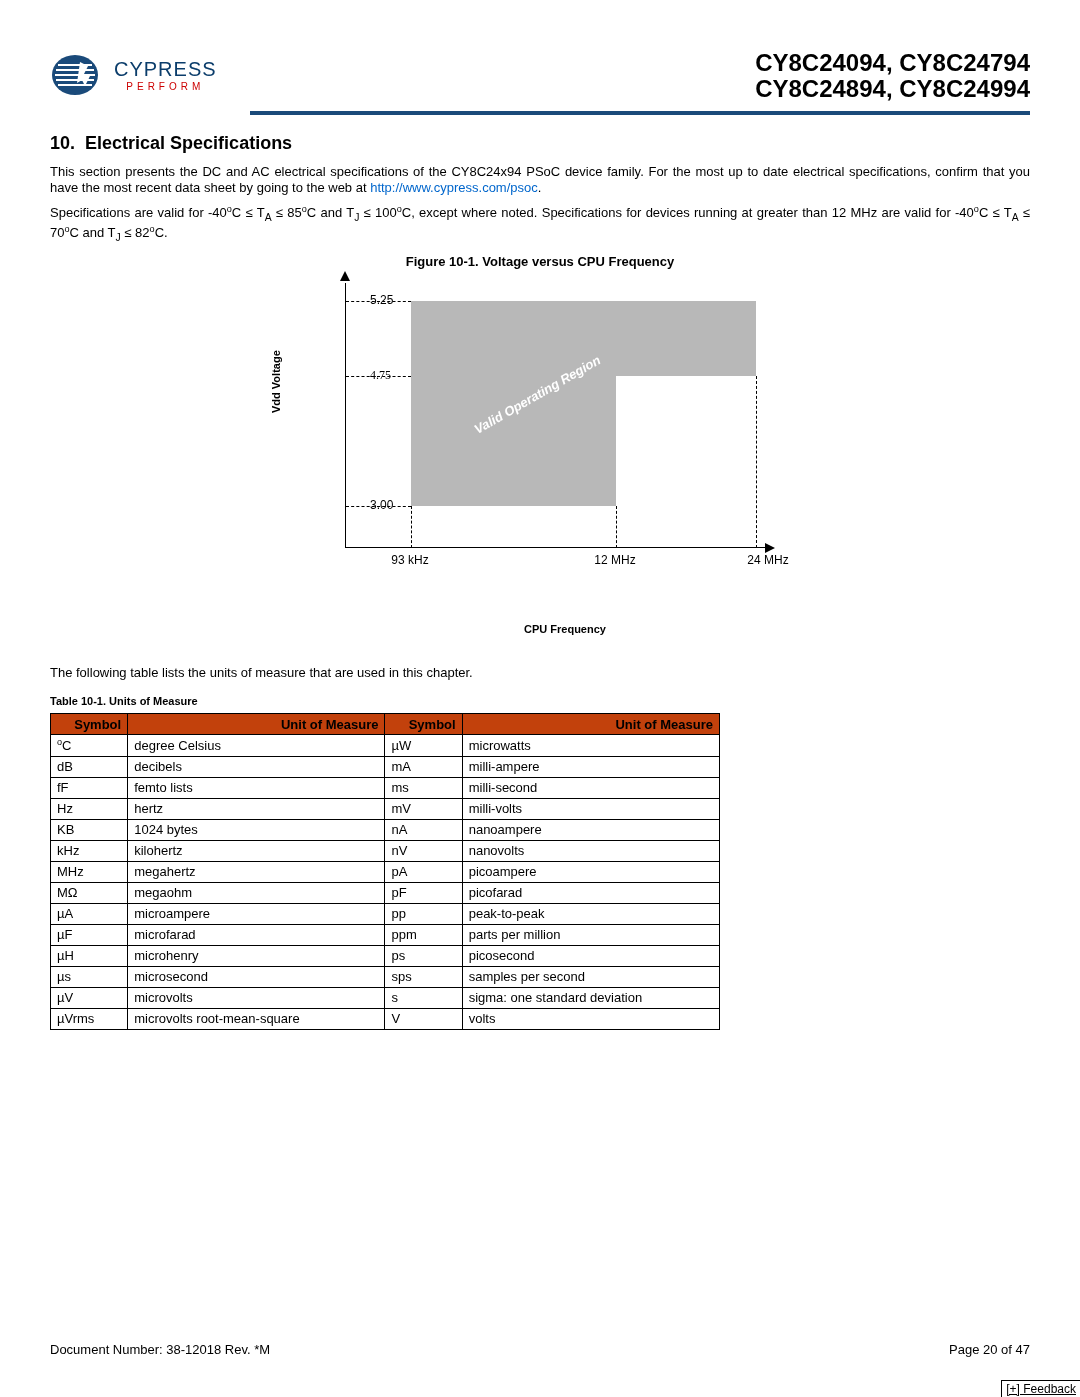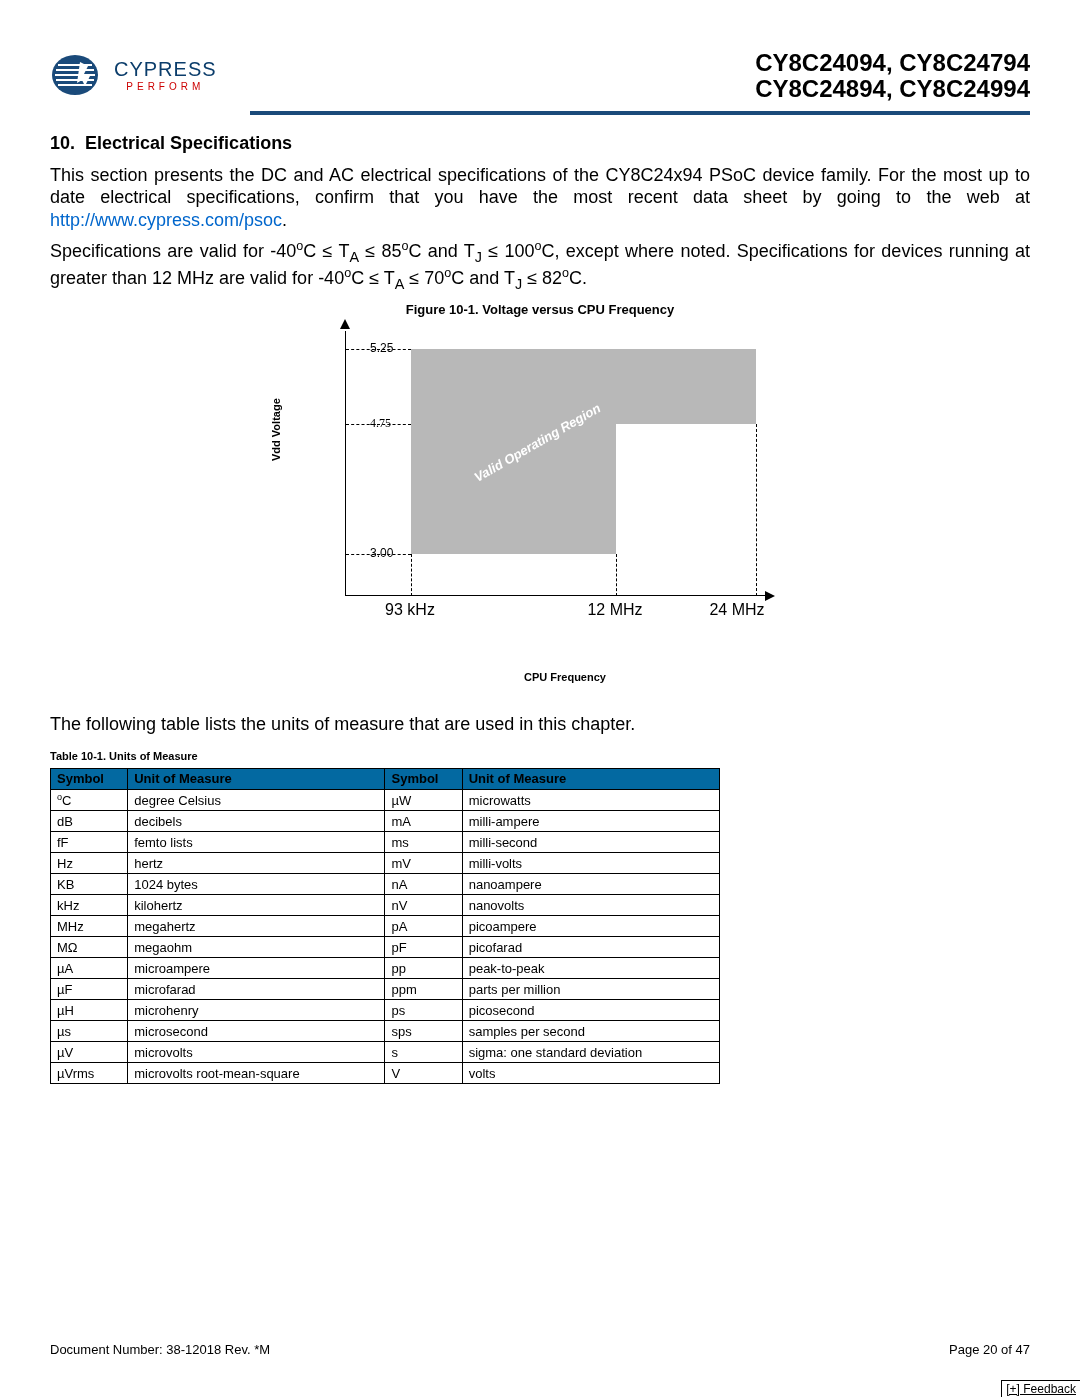--- a/index.html
+++ b/index.html
@@ -53,21 +53,21 @@
     border: none;
     border-top: 4px solid #1a4a7a;
     margin: 0 0 18px 200px;
   }
   .section-title {
     font-size: 18px;
     font-weight: bold;
     margin-bottom: 10px;
   }
   .para {
-    font-size: 18px;
+    font-size: 13px;
     line-height: 1.25;
     margin-bottom: 8px;
     text-align: justify;
   }
   .link { color: #0066cc; }
   sup { font-size: 0.7em; }
   sub { font-size: 0.8em; }
   .figure-title {
     font-size: 13px;
     font-weight: bold;
@@ -148,44 +148,44 @@
   .ytick {
     position: absolute;
     right: 370px;
     font-size: 12px;
     text-align: left;
     width: 50px;
   }
   .xtick {
     position: absolute;
     top: 280px;
-    font-size: 16px;
+    font-size: 12px;
     text-align: center;
     width: 60px;
   }
   .table-title {
     font-size: 11px;
     font-weight: bold;
     margin: 14px 0 6px;
   }
   table.units {
     border-collapse: collapse;
     width: 670px;
     font-size: 13px;
   }
   table.units th, table.units td {
     border: 1px solid #000;
     padding: 2px 6px;
     text-align: left;
     height: 21px;
   }
   table.units th {
-    background: #0369a1;
-    font-weight: bold;
-    text-align: left;
+    background: #c2410c;
+    font-weight: bold;
+    text-align: right;
   }
   .col-sym { width: 75px; }
   .col-uom { width: 250px; }
   .footer {
     position: absolute;
     bottom: 40px;
     left: 50px;
     right: 50px;
     display: flex;
     justify-content: space-between;
@@ -260,21 +260,21 @@
       <div class="dash-v" style="left:270px; top:223px; height:42px;"></div>
       <div class="dash-v" style="left:410px; top:93px; height:172px;"></div>
     </div>
 
     <div class="ytick" style="top:20px;">5.25</div>
     <div class="ytick" style="top:95px;font-family:Liberation Serif, serif;">4.75</div>
     <div class="ytick" style="top:225px;">3.00</div>
 
     <div class="xtick" style="left:90px;">93 kHz</div>
     <div class="xtick" style="left:295px;">12 MHz</div>
-    <div class="xtick" style="left:417px;">24 MHz</div>
+    <div class="xtick" style="left:448px;">24 MHz</div>
   </div>
   <div class="xlabel">CPU Frequency</div>
 </div>
 
 <p class="para">The following table lists the units of measure that are used in this chapter.</p>
 <div class="table-title">Table 10-1.  Units of Measure</div>
 
 <table class="units">
   <thead>
     <tr>

